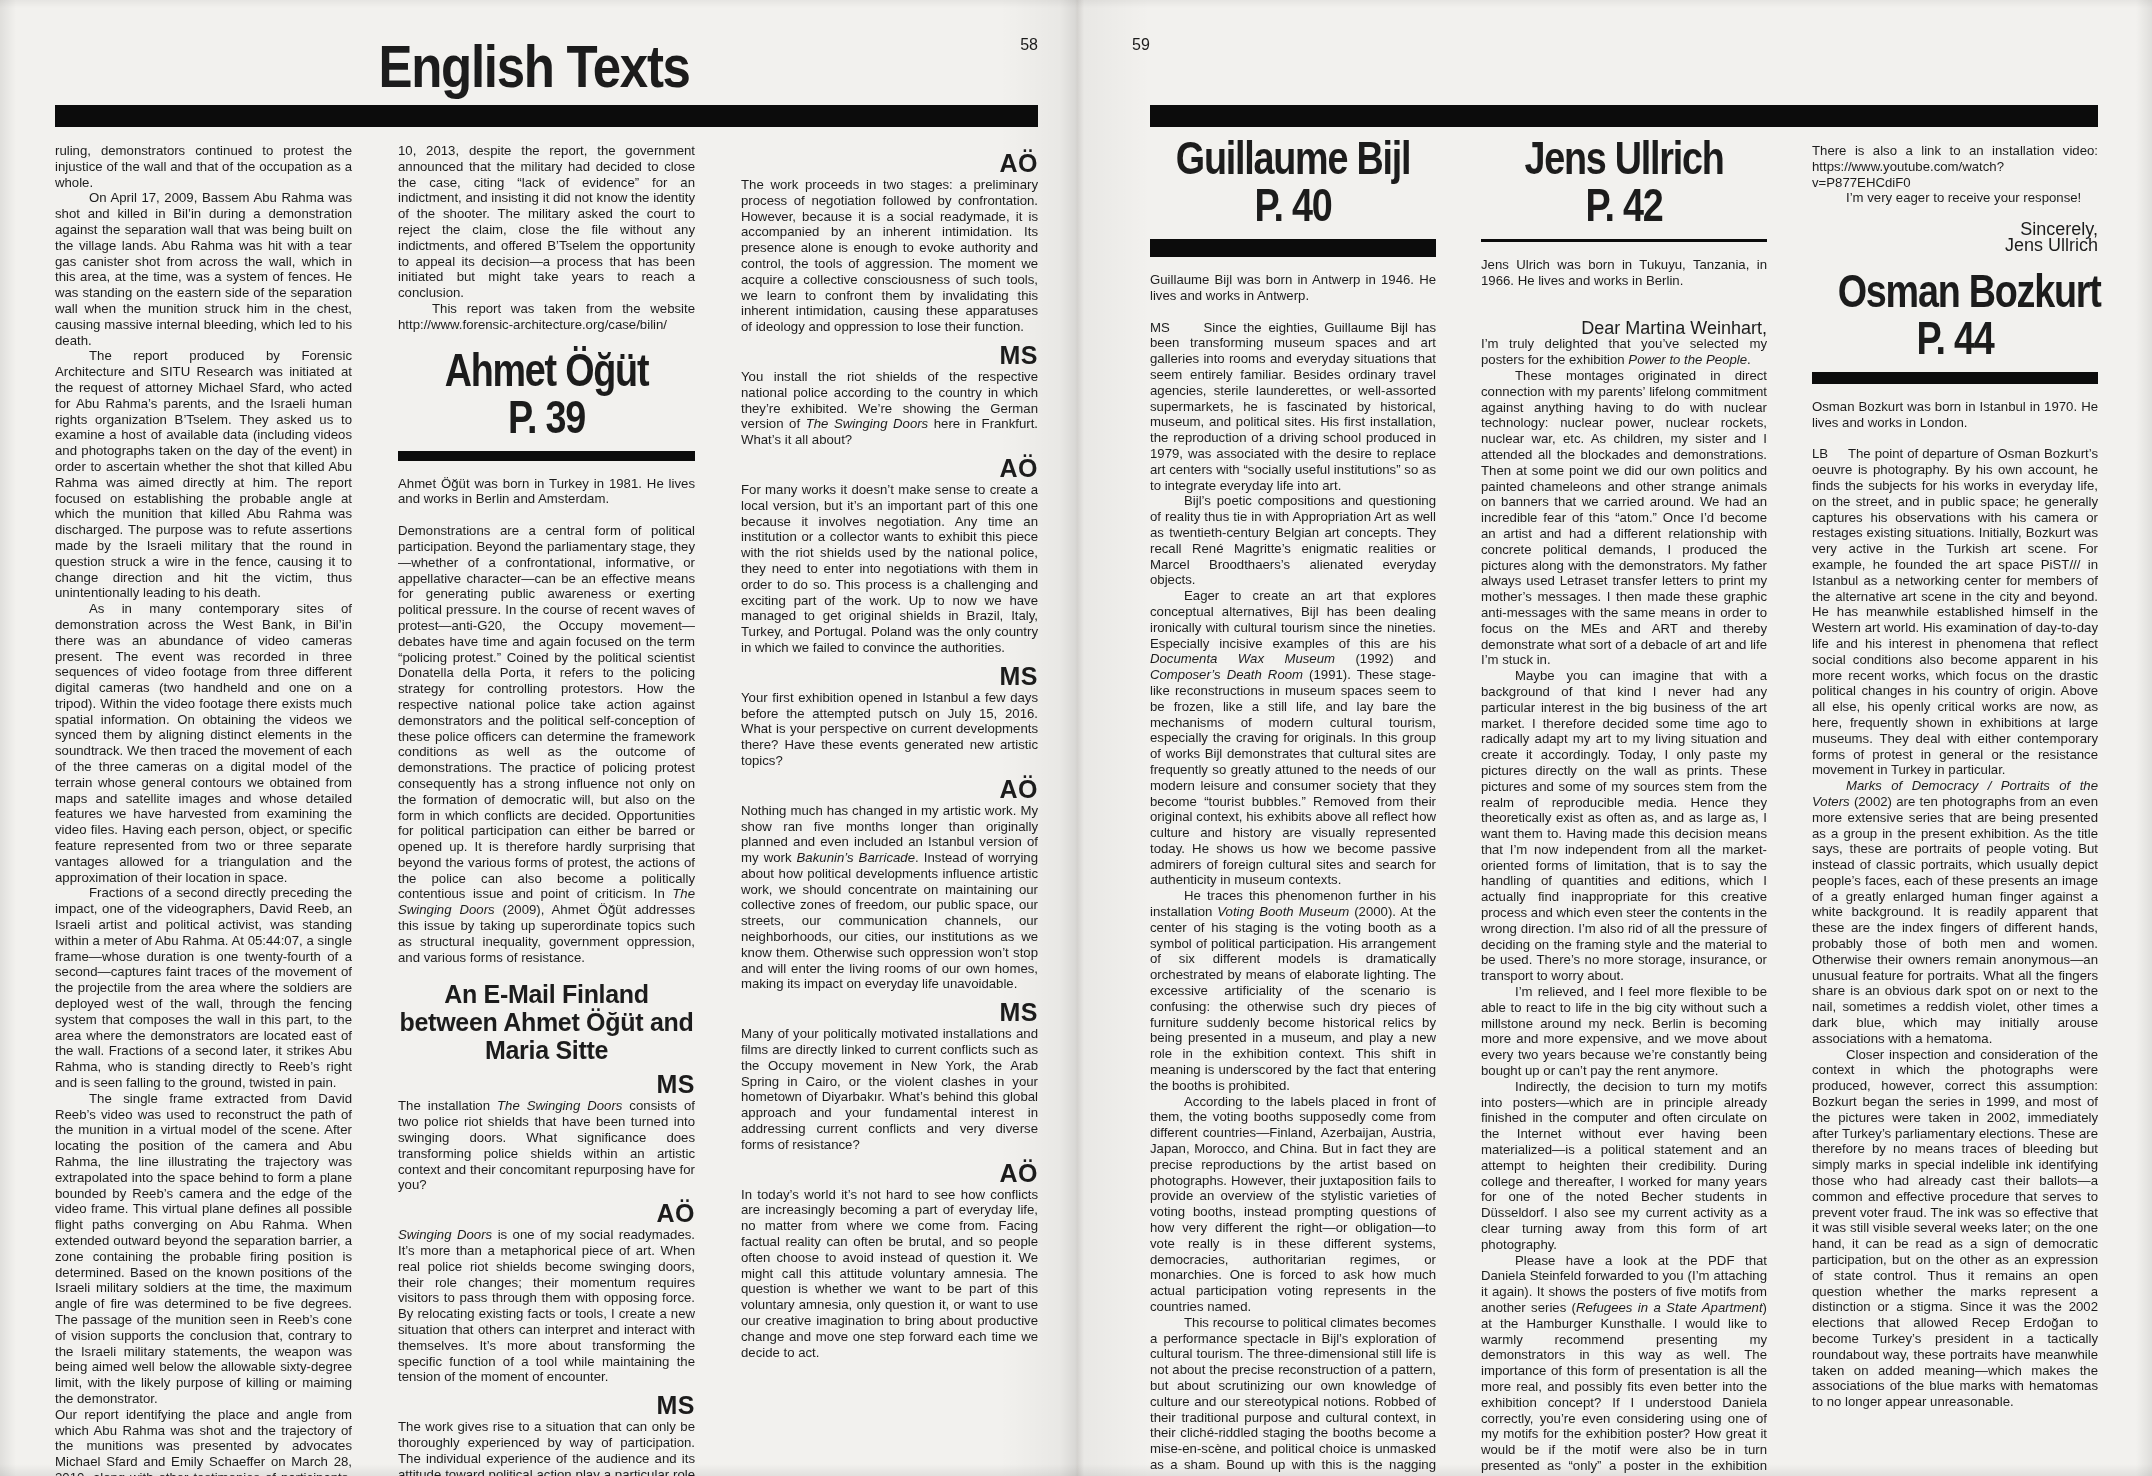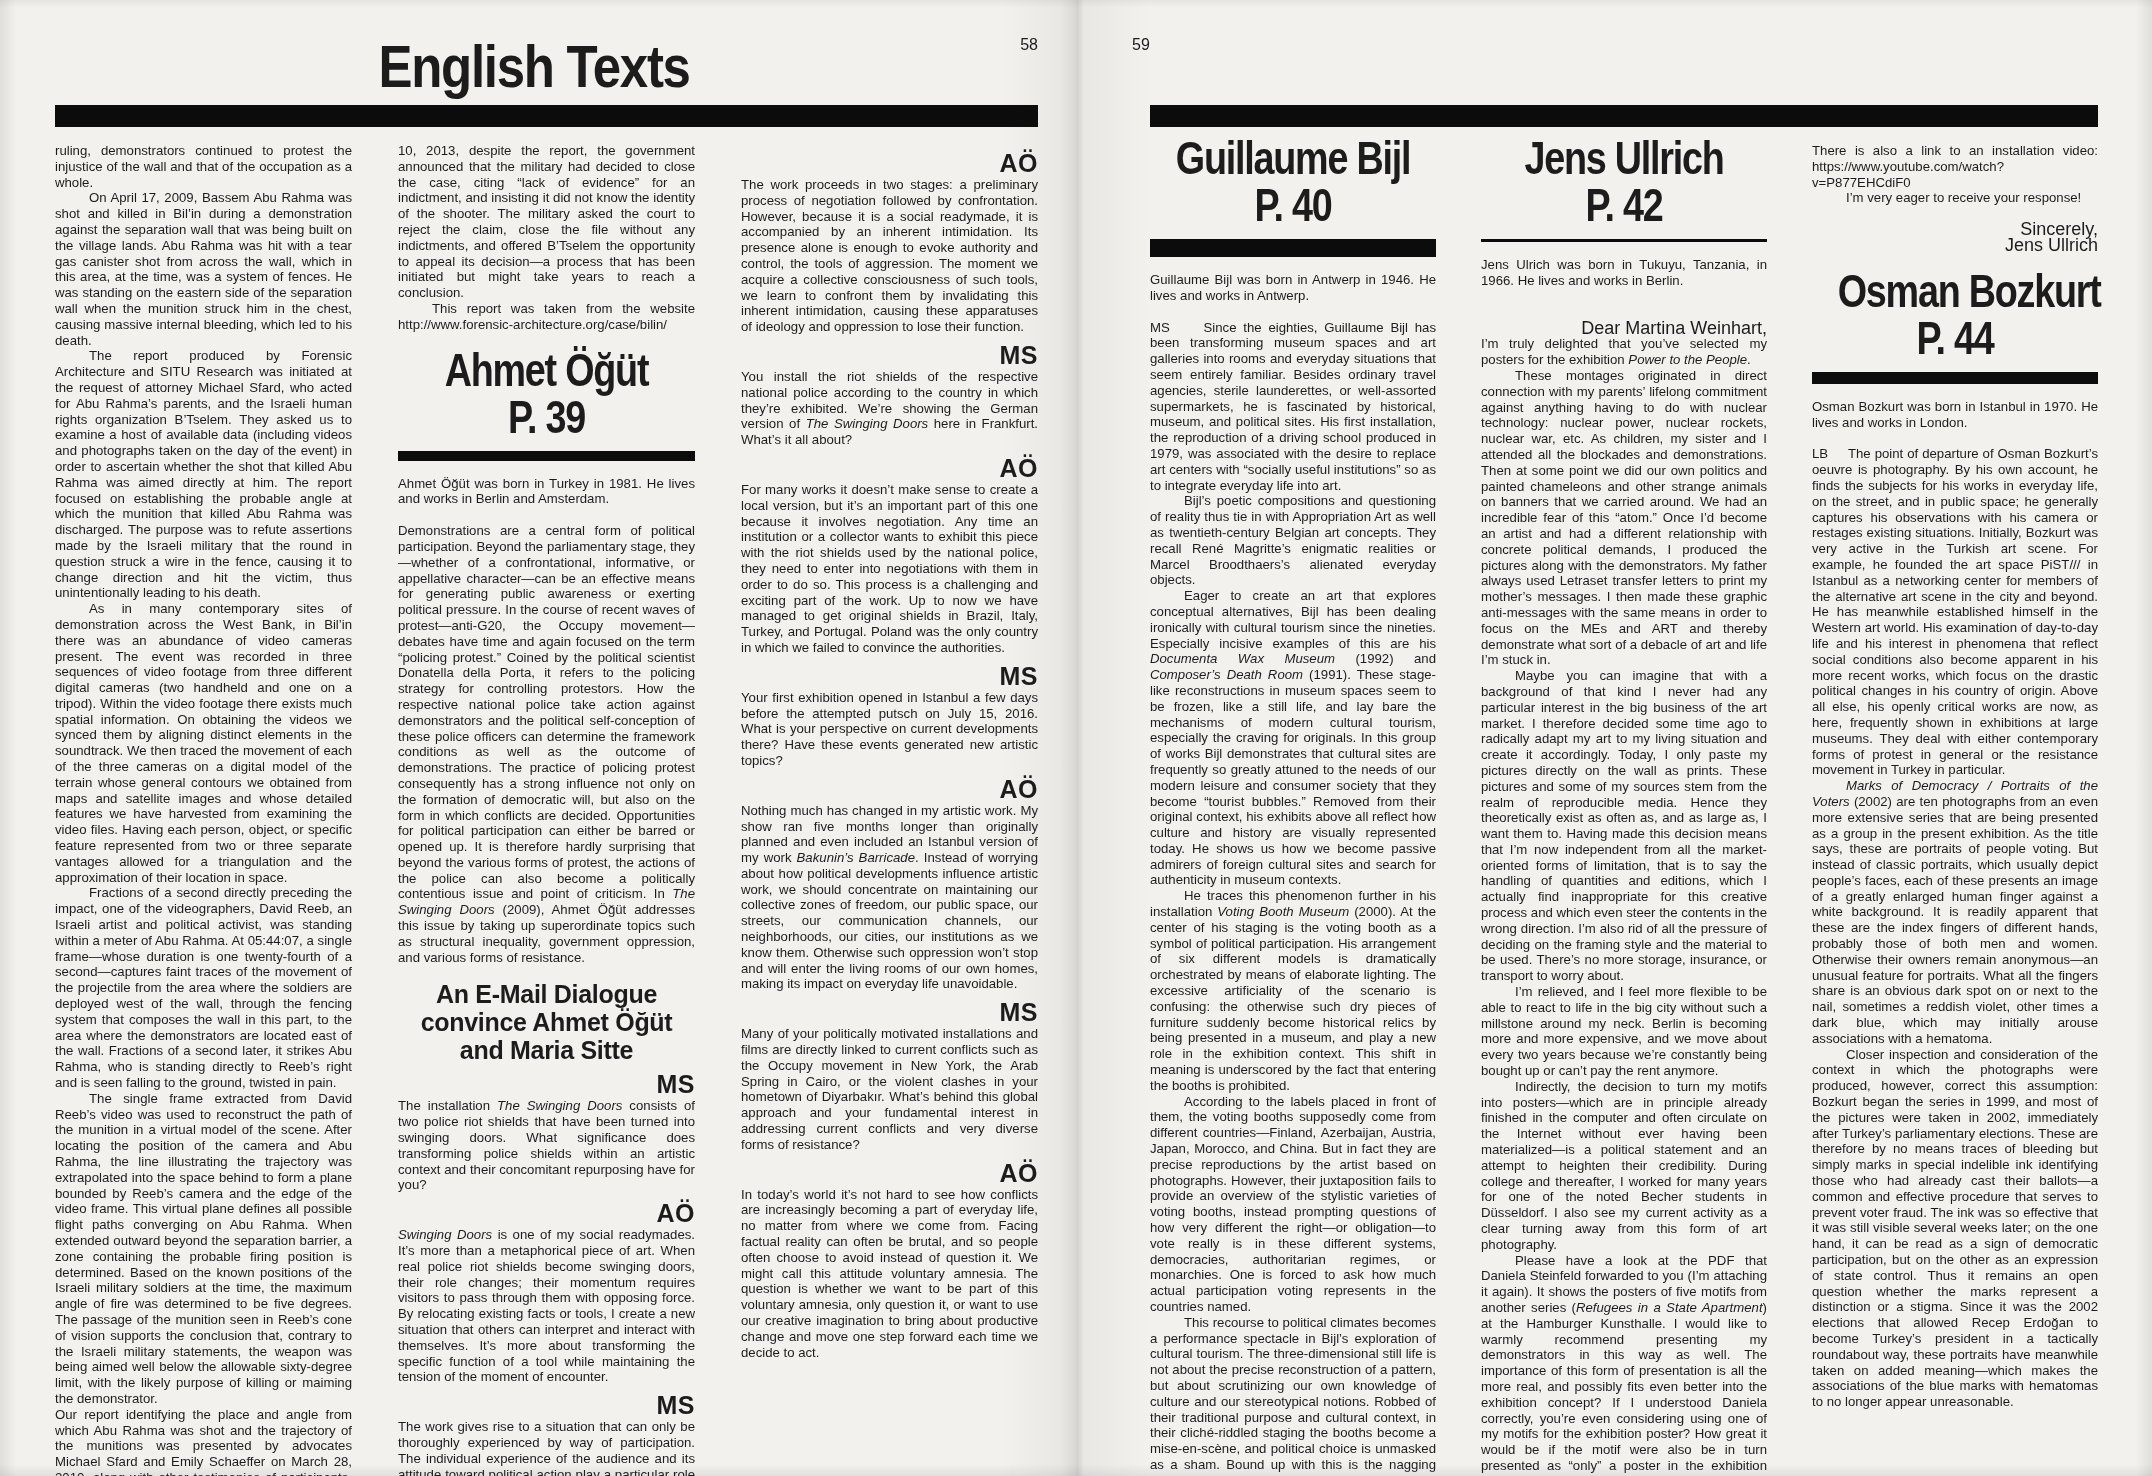--- a/index.html
+++ b/index.html
@@ -83,21 +83,21 @@
     <div class="p">10, 2013, despite the report, the government announced that the military had decided to close the case, citing “lack of evidence” for an indictment, and insisting it did not know the identity of the shooter. The military asked the court to reject the claim, close the file without any indictments, and offered B’Tselem the opportunity to appeal its decision—a process that has been initiated but might take years to reach a conclusion.</div>
     <div class="p ind">This report was taken from the website http://www.forensic-architecture.org/case/bilin/</div>
     <div class="h2">
       <span class="hline">Ahmet Öğüt</span>
       <span class="hline">P. 39</span>
       <div class="rule" style="height: 10px;"></div>
     </div>
     <div class="p">Ahmet Öğüt was born in Turkey in 1981. He lives and works in Berlin and Amsterdam.</div>
     <div class="gap"></div>
     <div class="p">Demonstrations are a central form of political participation. Beyond the parliamentary stage, they—whether of a confrontational, informative, or appellative character—can be an effective means for generating public awareness or exerting political pressure. In the course of recent waves of protest—anti-G20, the Occupy movement—debates have time and again focused on the term “policing protest.” Coined by the political scientist Donatella della Porta, it refers to the policing strategy for controlling protestors. How the respective national police take action against demonstrators and the political self-conception of these police officers can determine the framework conditions as well as the outcome of demonstrations. The practice of policing protest consequently has a strong influence not only on the formation of democratic will, but also on the form in which conflicts are decided. Opportunities for political participation can either be barred or opened up. It is therefore hardly surprising that beyond the various forms of protest, the actions of the police can also become a politically contentious issue and point of criticism. In <i>The Swinging Doors</i> (2009), Ahmet Öğüt addresses this issue by taking up superordinate topics such as structural inequality, government oppression, and various forms of resistance.</div>
-    <div class="h3">An E-Mail Dialogue convince Ahmet Öğüt and Maria Sitte</div>
+    <div class="h3">An E-Mail Finland between Ahmet Öğüt and Maria Sitte</div>
     <div class="label">MS</div>
     <div class="p">The installation <i>The Swinging Doors</i> consists of two police riot shields that have been turned into swinging doors. What significance does transforming police shields within an artistic context and their concomitant repurposing have for you?</div>
     <div class="label">AÖ</div>
     <div class="p"><i>Swinging Doors</i> is one of my social readymades. It’s more than a metaphorical piece of art. When real police riot shields become swinging doors, their role changes; their momentum requires visitors to pass through them with opposing force. By relocating existing facts or tools, I create a new situation that others can interpret and interact with themselves. It’s more about transforming the specific function of a tool while maintaining the tension of the moment of encounter.</div>
     <div class="label">MS</div>
     <div class="p">The work gives rise to a situation that can only be thoroughly experienced by way of participation. The individual experience of the audience and its attitude toward political action play a particular role in the perception of and reflection on your installation. Can you say something about how  affects the audience?</div>
   </div>
 <div class="col" id="col2">
     <div class="label">AÖ</div>
     <div class="p">The work proceeds in two stages: a preliminary process of negotiation followed by confrontation. However, because it is a social readymade, it is accompanied by an inherent intimidation. Its presence alone is enough to evoke authority and control, the tools of aggression. The moment we acquire a collective consciousness of such tools, we learn to confront them by invalidating this inherent intimidation, causing these apparatuses of ideology and oppression to lose their function.</div>

